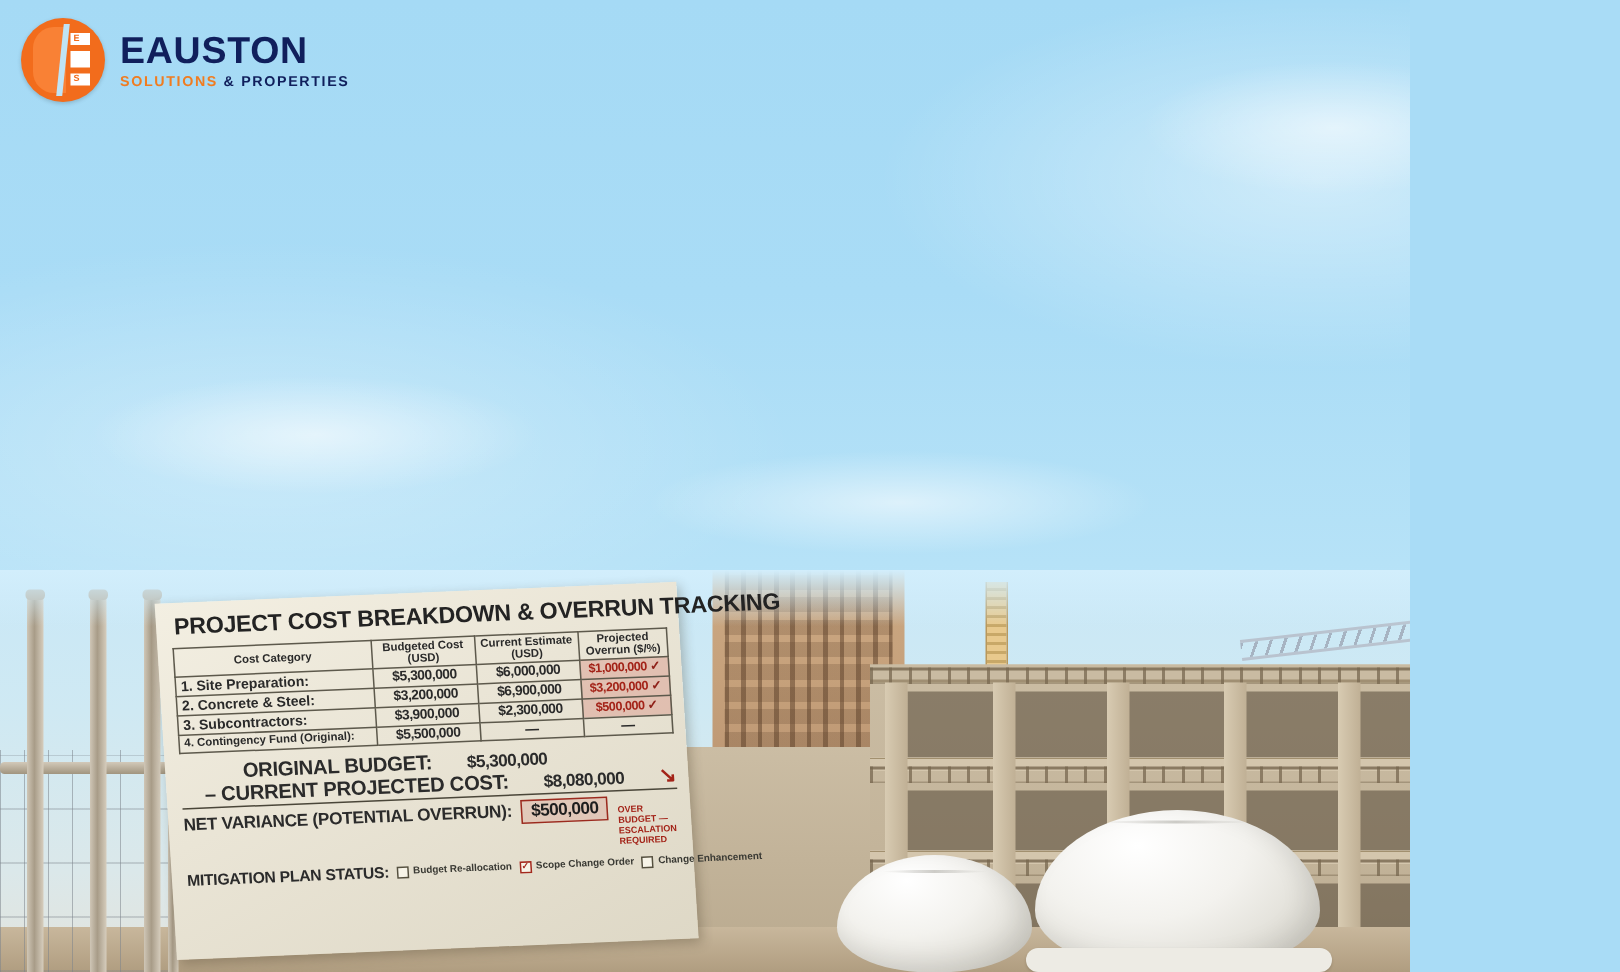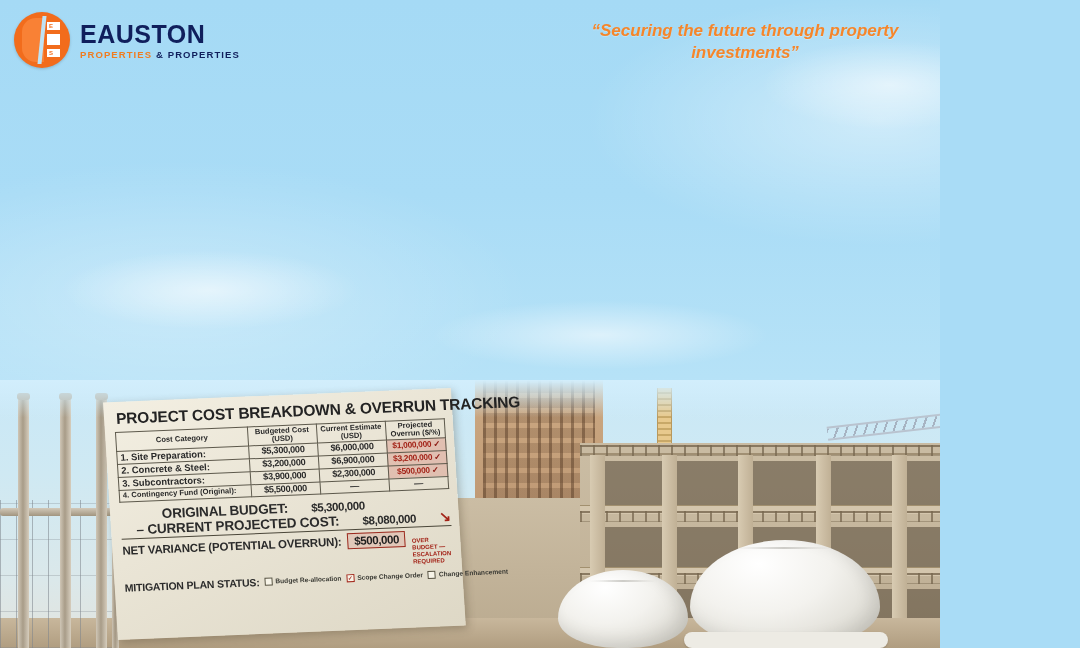--- a/index.html
+++ b/index.html
@@ -299,27 +299,26 @@
         <div class="stem"></div>
         <div class="sq a"></div>
         <div class="sq b"></div>
         <div class="sq c"></div>
         <div class="mini e">E</div>
         <div class="mini s">S</div>
       </div>
       <div class="logo-text">
         <div class="logo-name">EAUSTON</div>
         <div class="logo-sub">
-          <span class="o">PROPERTIES</span>
+          <span class="o">SOLUTIONS</span>
           <span>&amp; PROPERTIES</span>
         </div>
       </div>
     </div>
 
-    <div class="tagline">“Securing the future through property investments”</div>
   </div>
 
 
   <div class="photo">
     <div class="ph-sky"></div>
 
     <div class="tower">
 
       <div class="grid"></div>
     </div>

